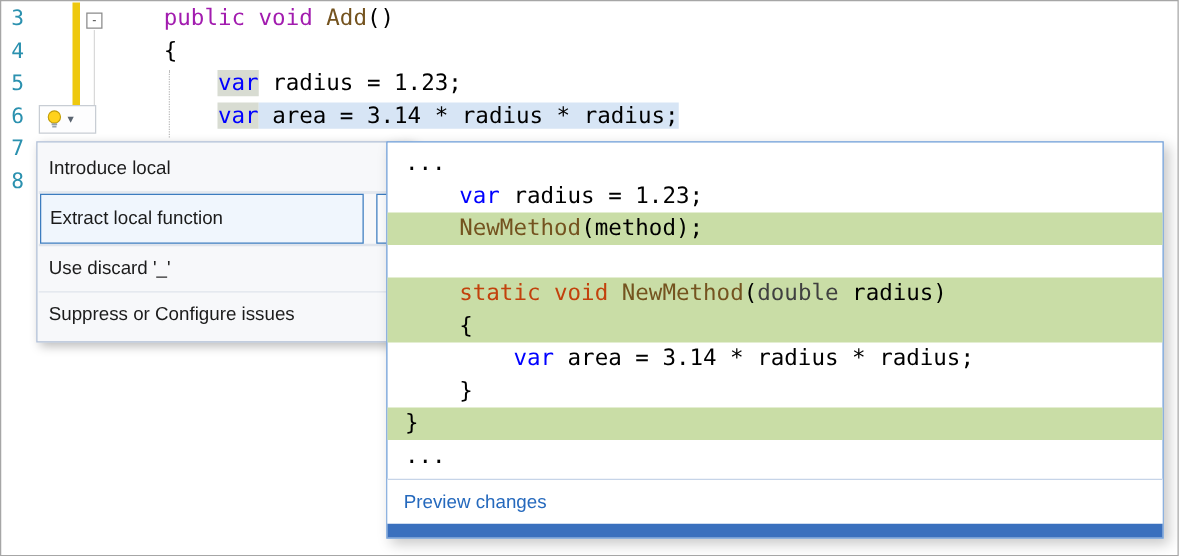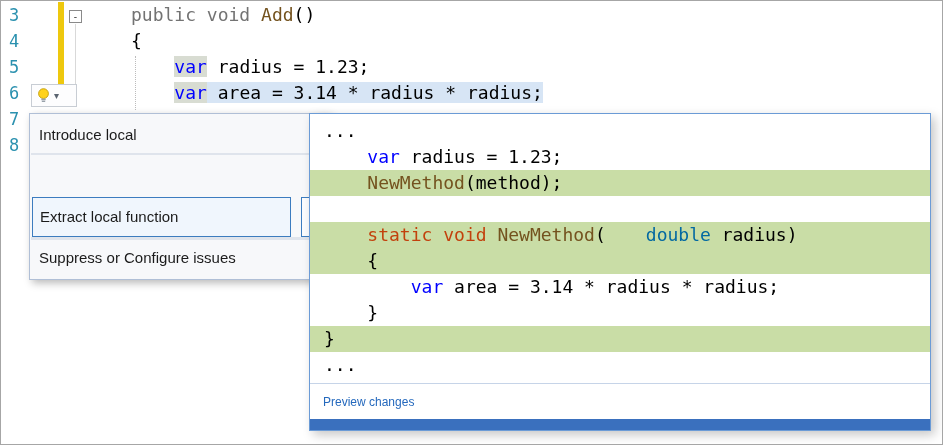--- a/index.html
+++ b/index.html
@@ -25,57 +25,57 @@
           gap: 4px; padding: 0 5px; cursor: pointer; }
   .bulb .caret { font-size: 10px; color: #5a6470; line-height: 1; }
 
   
   .menu { position: absolute; left: 28px; top: 112px; width: 301px; padding: 3px 0;
           background: #f7f8fa; border: 1px solid #b0bfd6; box-shadow: 3px 3px 8px rgba(0,0,0,.28); }
   .menu-item { position: relative; height: 36px; line-height: 36px; padding-left: 9px;
                font-size: 15px; color: #1b1b1b; cursor: pointer; }
   .menu-item .sub-arrow { position: absolute; right: 11px; top: 1px; font-size: 9px; color: #222; }
   .menu-sep { height: 1px; margin: 0 1px; background: #dfe4ec; }
-  .menu-row-selected { display: flex; align-items: stretch; height: 40px; padding: 0 2px; gap: 10px; margin-top: 42px; }
+  .menu-row-selected { display: flex; align-items: stretch; height: 40px; padding: 0 2px; gap: 10px; }
   .sel-main { flex: 1; border: 1px solid #3c7cbf; background: #f0f6fd; line-height: 38px;
               padding-left: 7px; font-size: 15px; color: #1b1b1b; cursor: pointer; }
   .sel-exp { width: 26px; border: 1px solid #3c7cbf; background: #fbfcfe; display: flex;
              align-items: center; justify-content: center; font-size: 10px; cursor: pointer; }
 
   
   .pane { position: absolute; left: 308px; top: 112px; width: 622px; height: 318px;
           background: #ffffff; border: 1px solid #6b9bd6; box-shadow: 4px 4px 10px rgba(0,0,0,.22); }
   .pv-code { position: absolute; top: 4px; left: 0; right: 0; }
   .pv-row { height: 26px; padding-left: 14px; white-space: pre;
             font: 18px/26px "DejaVu Sans Mono", "Liberation Mono", monospace; }
   .pv-footer { position: absolute; left: 0; right: 0; bottom: 11px; height: 36px;
                border-top: 1px solid #c6d4e8; background: #fff; display: flex;
                align-items: center; padding-left: 13px; }
-  .pv-footer a { font-size: 12px; text-decoration: none; cursor: pointer; }
+  .pv-footer a { font-size: 15px; text-decoration: none; cursor: pointer; }
   .pv-accent { position: absolute; left: 0; right: 0; bottom: 0; height: 11px; }
 </style>
 </head>
 <body>
 
 <div class="screen">
 
   <div>
       <div class="ln" style="top: 1px; color: rgb(43, 145, 175);">3</div>
       <div class="ln" style="top: 27px; color: rgb(43, 145, 175);">4</div>
       <div class="ln" style="top: 53px; color: rgb(43, 145, 175);">5</div>
       <div class="ln" style="top: 79px; color: rgb(43, 145, 175);">6</div>
       <div class="ln" style="top: 105px; color: rgb(43, 145, 175);">7</div>
       <div class="ln" style="top: 131px; color: rgb(43, 145, 175);">8</div>
     </div>
   <div class="change-bar" style="background: rgb(238, 200, 14);"></div>
   <div class="fold-box">-</div>
   <div class="outline-line"></div>
   <div class="indent-guide"></div>
   <div>
-      <div class="code-line" style="top: 1px;"><span style="color: #737373;">public void </span><span style="color: rgb(116, 83, 31);">Add</span><span style="color: rgb(0, 0, 0);">()</span></div>
+      <div class="code-line" style="top: 1px;"><span style="color: #a21caf;">public void </span><span style="color: rgb(116, 83, 31);">Add</span><span style="color: rgb(0, 0, 0);">()</span></div>
       <div class="code-line" style="top: 27px;"><span style="color: rgb(0, 0, 0);">{</span></div>
       <div class="code-line" style="top: 53px;"><span style="color: rgb(0, 0, 0);">    </span><span style="color: rgb(0, 0, 255); background: rgb(216, 220, 210);">var</span><span style="color: rgb(0, 0, 0);"> radius = 1.23;</span></div>
       <div class="code-line" style="top: 79px;"><span style="color: rgb(0, 0, 0);">    </span><span style="color: rgb(0, 0, 255); background: rgb(216, 220, 210);">var</span><span style="color: rgb(0, 0, 0); background: rgb(215, 229, 245);"> area = 3.14 * radius * radius;</span></div>
     </div>
 
   <div class="bulb">
     <span style="display:flex">
       <svg width="13" height="15" viewBox="0 0 13 15">
         <circle cx="6.5" cy="5.6" r="4.9" fill="#ffd21c" stroke="#c29d05" stroke-width="0.9"></circle>
         <rect x="4.3" y="10.6" width="4.4" height="1.6" fill="#99a2ab"></rect>
@@ -88,31 +88,32 @@
   <div class="menu" style="background: rgb(247, 248, 250); border-color: rgb(176, 191, 214);">
       <div class="menu-item">Introduce local<span class="sub-arrow">▶</span></div>
       <div class="menu-sep" style="background: rgb(223, 228, 236);"></div>
       <div class="menu-sep" style="background: rgb(223, 228, 236);"></div>
       <div class="menu-row-selected">
         <div class="sel-main" style="border-color: rgb(60, 124, 191); background: rgb(240, 246, 253);">Extract local function</div>
         <div class="sel-exp" style="border-color: rgb(60, 124, 191); color: rgb(179, 90, 30);">▶</div>
       </div>
       <div class="menu-sep" style="background: rgb(223, 228, 236);"></div>
       <div class="menu-sep" style="background: rgb(223, 228, 236);"></div>
+      <div class="menu-item">Use discard '_'</div>
       <div class="menu-sep" style="background: rgb(223, 228, 236);"></div>
       <div class="menu-item">Suppress or Configure issues<span class="sub-arrow">▶</span></div>
     </div>
 
   <div class="pane" style="border-color: rgb(107, 155, 214);">
     <div class="pv-code">
         <div class="pv-row"><span style="color: rgb(0, 0, 0);">...</span></div>
         <div class="pv-row"><span style="color: rgb(0, 0, 0);">    </span><span style="color: rgb(0, 0, 255);">var</span><span style="color: rgb(0, 0, 0);"> radius = 1.23;</span></div>
         <div class="pv-row" style="background: rgb(201, 221, 166);"><span style="color: rgb(0, 0, 0);">    </span><span style="color: rgb(116, 83, 31);">NewMethod</span><span style="color: rgb(0, 0, 0);">(method);</span></div>
         <div class="pv-row"></div>
-        <div class="pv-row" style="background: rgb(201, 221, 166);"><span style="color: rgb(0, 0, 0);">    </span><span style="color: #c2410c;">static void </span><span style="color: rgb(116, 83, 31);">NewMethod</span><span style="color: rgb(0, 0, 0);">(</span><span style="color: #0369a1; margin-left: 40px;">double</span><span style="color: rgb(0, 0, 0);"> radius)</span></div>
+        <div class="pv-row" style="background: rgb(201, 221, 166);"><span style="color: rgb(0, 0, 0);">    </span><span style="color: #c2410c;">static void </span><span style="color: rgb(116, 83, 31);">NewMethod</span><span style="color: rgb(0, 0, 0);">(</span><span style="color: #404040;">double</span><span style="color: rgb(0, 0, 0);"> radius)</span></div>
         <div class="pv-row" style="background: rgb(201, 221, 166);"><span style="color: rgb(0, 0, 0);">    {</span></div>
         <div class="pv-row"><span style="color: rgb(0, 0, 0);">        </span><span style="color: rgb(0, 0, 255);">var</span><span style="color: rgb(0, 0, 0);"> area = 3.14 * radius * radius;</span></div>
         <div class="pv-row"><span style="color: rgb(0, 0, 0);">    }</span></div>
         <div class="pv-row" style="background: rgb(201, 221, 166);"><span style="color: rgb(0, 0, 0);">}</span></div>
         <div class="pv-row"><span style="color: rgb(0, 0, 0);">...</span></div>
       </div>
     <div class="pv-footer">
       <a href="#" style="color: rgb(37, 105, 189);">Preview changes</a>
     </div>
     <div class="pv-accent" style="background: rgb(58, 112, 190);"></div>

